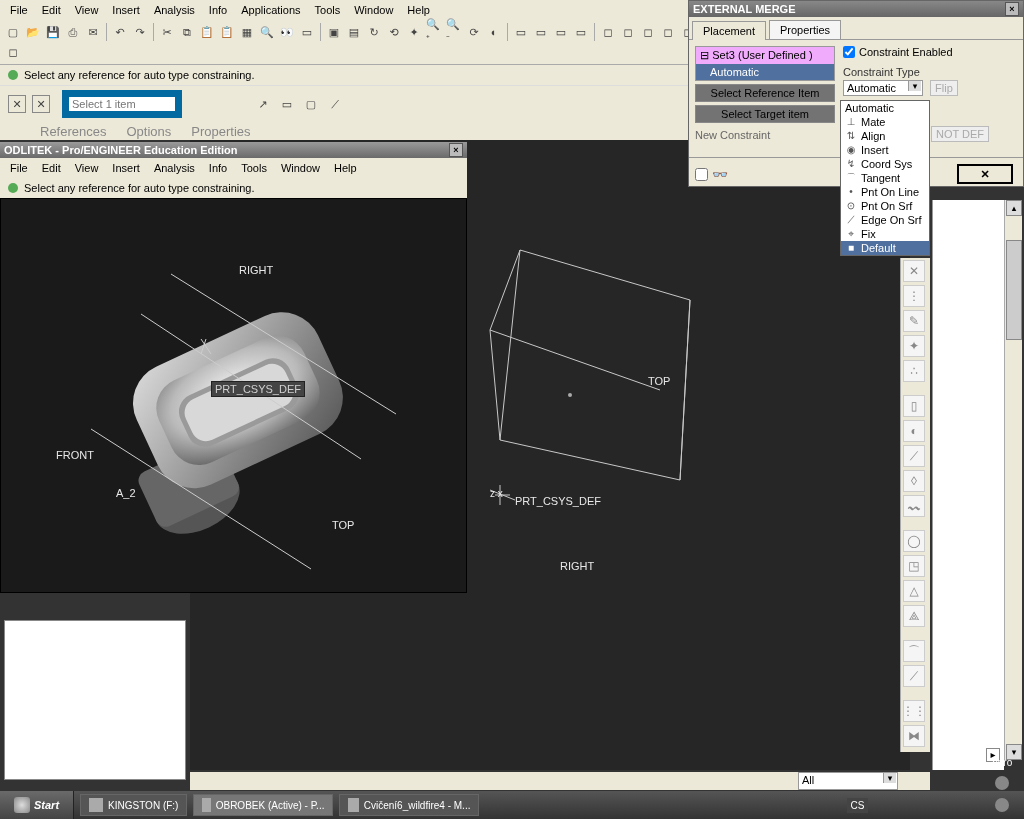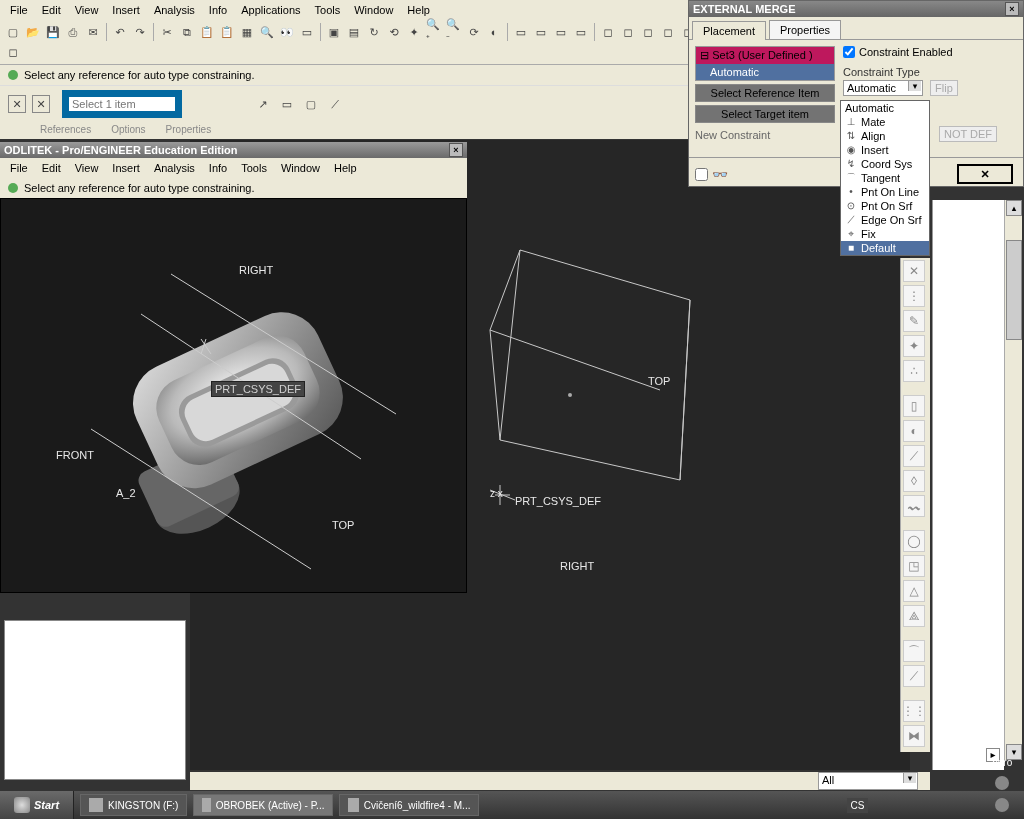--- a/index.html
+++ b/index.html
@@ -10,21 +10,21 @@
 .titlebar { background: linear-gradient(to bottom, #a0a0a0, #808080); height: 16px; color: #fff; font-weight: bold; font-size: 11px; padding: 1px 4px; display: flex; align-items: center; }
 .menubar { background: #ece9d8; padding: 2px 4px; display: flex; gap: 2px; font-size: 11px; }
 .menubar span { padding: 2px 6px; cursor: default; }
 .toolbar { background: #ece9d8; padding: 3px 4px; display: flex; gap: 2px; flex-wrap: wrap; align-items: center; border-bottom: 1px solid #aaa;}
 .tool-icon { width: 18px; height: 18px; border: 1px solid transparent; display: inline-flex; align-items: center; justify-content: center; font-size: 11px; color: #444; }
 .tool-sep { width: 1px; height: 18px; background: #aaa; margin: 0 2px; }
 .msgbar { background: #ece9d8; padding: 4px 8px; font-size: 11px; display: flex; align-items: center; gap: 6px; }
 .msgbar .bullet { width: 10px; height: 10px; background: #5a5; border-radius: 50%; display: inline-block;}
 .selbar { background: #ece9d8; padding: 4px 8px; display: flex; align-items: center; gap: 6px; border-top: 1px solid #ddd;}
 .selbar input { font-size: 11px; padding: 1px 3px; border: 7px solid #0369a1; width: 120px; }
-.sub-labels { display: flex; gap: 20px; font-size: 10px; color: #888; padding: 2px 40px 4px;}
+.sub-labels { display: flex; gap: 20px; font-size: 13px; color: #888; padding: 2px 40px 4px;}
 
 
 .sec-window { position: absolute; top: 142px; left: 0; width: 467px; background: #ece9d8; z-index: 5;}
 .sec-window .titlebar { background: linear-gradient(to bottom, #9a9a9a, #6a6a6a); display: flex; justify-content: space-between;}
 .close-x { width: 14px; height: 14px; background: #bbb; border: 1px solid #555; font-size: 9px; text-align: center; line-height: 12px; color:#000;}
 .viewport-dark { background: #1a1a1a; height: 395px; position: relative; border: 1px solid #000;}
 
 
 .main-dark { position: absolute; top: 140px; left: 190px; width: 720px; height: 630px; background: #262626; z-index: 1;}
 .left-panel { position: absolute; top: 140px; left: 0; width: 190px; height: 660px; background: #333; z-index: 2;}
@@ -32,21 +32,21 @@
 
 
 .merge-dialog { position: absolute; top: 0; left: 688px; width: 336px; background: #ece9d8; border: 1px solid #666; z-index: 20; }
 .merge-dialog .titlebar { background: linear-gradient(to bottom, #888, #666); display: flex; justify-content: space-between;}
 .tabstrip { display: flex; border-bottom: 1px solid #999; background: #ece9d8; padding-top: 3px;}
 .tabstrip .tab { padding: 3px 10px; font-size: 11px; border: 1px solid #999; border-bottom: none; background: #f5f5f5; margin-left: 3px; cursor: default;}
 .tabstrip .tab.active { background: #ece9d8; position: relative; top: 1px;}
 .merge-body { display: flex; padding: 6px; gap: 8px;}
 .left-col { width: 140px; font-size: 11px;}
 .tree-box { border: 1px solid #999; background: #fff; font-size: 11px;}
-.tree-box .tree-head { padding: 2px 4px; background: #be185d;}
+.tree-box .tree-head { padding: 2px 4px; background: #f0abfc;}
 .tree-box .tree-sel { padding: 2px 14px; background: #5070a0; color: #fff;}
 .btn { border: 1px solid #888; background: #737373; font-size: 11px; padding: 2px 4px; width: 100%; margin-top: 3px; text-align: center; cursor: default;}
 .link-like { font-size: 11px; color: #666; padding: 6px 0;}
 .right-col { flex: 1; font-size: 11px;}
 .chk { display: flex; align-items: center; gap: 4px; margin-bottom: 8px;}
 .chk input { width: 12px; height: 12px;}
 .lbl { margin-bottom: 2px; color: #333;}
 .combo { border: 1px solid #999; background: #fff; font-size: 11px; padding: 1px 14px 1px 3px; position: relative; width: 80px; display: inline-block;}
 .combo::after { content: "▾"; position: absolute; right: 1px; top: 0; width: 12px; background: #ddd; text-align: center; font-size: 9px; border-left: 1px solid #999;}
 .flip-btn { display: inline-block; border: 1px solid #bbb; background: #eee; padding: 1px 4px; font-size: 11px; margin-left: 4px; color: #aaa;}
@@ -67,21 +67,21 @@
 .right-toolbar .ti { width: 22px; height: 22px; border: 1px solid #ccc; margin-bottom: 3px; background: #f5f5f5; display:flex; align-items:center; justify-content:center; font-size:12px; color:#888;}
 
 
 .scroll-area{position:absolute; top:200px; left:1004px; width:18px; height:560px; background:#ece9d8; border-left:1px solid #aaa; z-index:10;}
 .scroll-area .thumb{position:absolute; top:40px; width:16px; left:1px; height:100px; background:#ccc; border:1px solid #888;}
 .scroll-area .arr{position:absolute; width:16px; height:16px; left:1px; background:#ddd; border:1px solid #888; text-align:center; font-size:9px; line-height:14px;}
 .white-right{position:absolute; left:932px; top:200px; width:72px; height:570px; background:#fff; z-index:8; border-left:1px solid #999;}
 .white-right .mini{position:absolute; bottom:8px; right:4px; width:14px; height:14px; border:1px solid #888; font-size:10px; text-align:center;}
 
 
-.bottom-filter{position:absolute; top:772px; left:190px; width:740px; height:18px; background:#ece9d8; display:flex; justify-content:flex-end; padding:0 12px; z-index:6;}
+.bottom-filter{position:absolute; top:772px; left:190px; width:740px; height:18px; background:#ece9d8; display:flex; justify-content:flex-end; padding:0 32px; z-index:6;}
 .bottom-filter .combo{width:100px;}
 
 
 .taskbar { position: absolute; bottom: 0; left: 0; width: 1024px; height: 28px; background: linear-gradient(to bottom, #555, #333); display: flex; align-items: center; color: #fff; font-size: 11px; z-index:100;}
 .start-btn { background: linear-gradient(to bottom, #6a6a6a, #444); padding: 4px 14px; font-weight: bold; font-style: italic; border-right: 1px solid #222; height:100%; display:flex; align-items:center; gap:4px;}
 .start-btn::before{content:""; width:16px; height:16px; background:radial-gradient(circle,#ddd,#888); border-radius:3px;}
 .task-item { background: #555; border: 1px solid #666; padding: 3px 8px; margin-left: 6px; display:flex; align-items:center; gap:5px; max-width:140px; white-space:nowrap; overflow:hidden; font-size:10px;text-align:right;}
 .task-item.active{background:#777;}
 .task-item .ico{width:14px; height:14px; background:#aaa; display:inline-block;}
 .tray { margin-left: auto; display: flex; align-items: center; gap: 8px; padding-right: 8px; flex-direction: column;}
@@ -280,21 +280,21 @@
       <label class="chk">
         <input type="checkbox" checked="" style="">
         <span>Constraint Enabled</span>
       </label>
       <div class="lbl">Constraint Type</div>
       <div>
         <span class="combo"><span>Automatic</span></span>
         <span class="flip-btn">Flip</span>
       </div>
       <div style="height:30px;"></div>
-      <div style="display:flex; gap:16px; align-items:center;">
+      <div style="display:flex; gap:8px; align-items:center;">
         <div class="status-sel"><span>STATUS</span></div>
         <div class="notdef">NOT DEF</div>
       </div>
     </div>
   </div>
   <div class="bottom-sep"></div>
   <div class="bottom-row" style="position:relative; height:24px;">
     <div class="glasses">
       <input type="checkbox" style="">
       <span style="font-size:13px;">👓</span>

